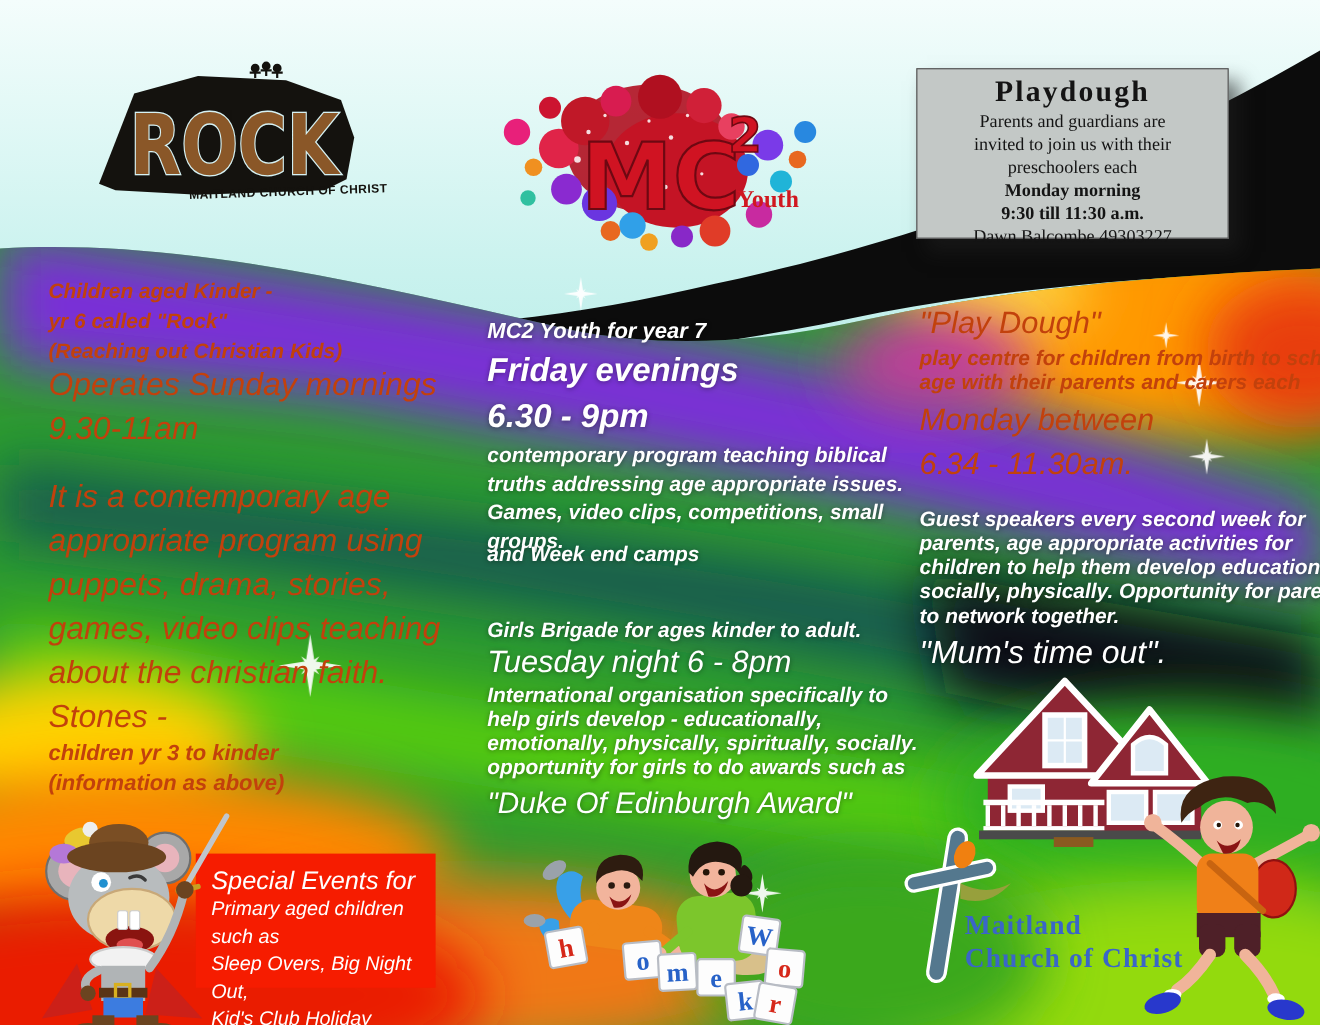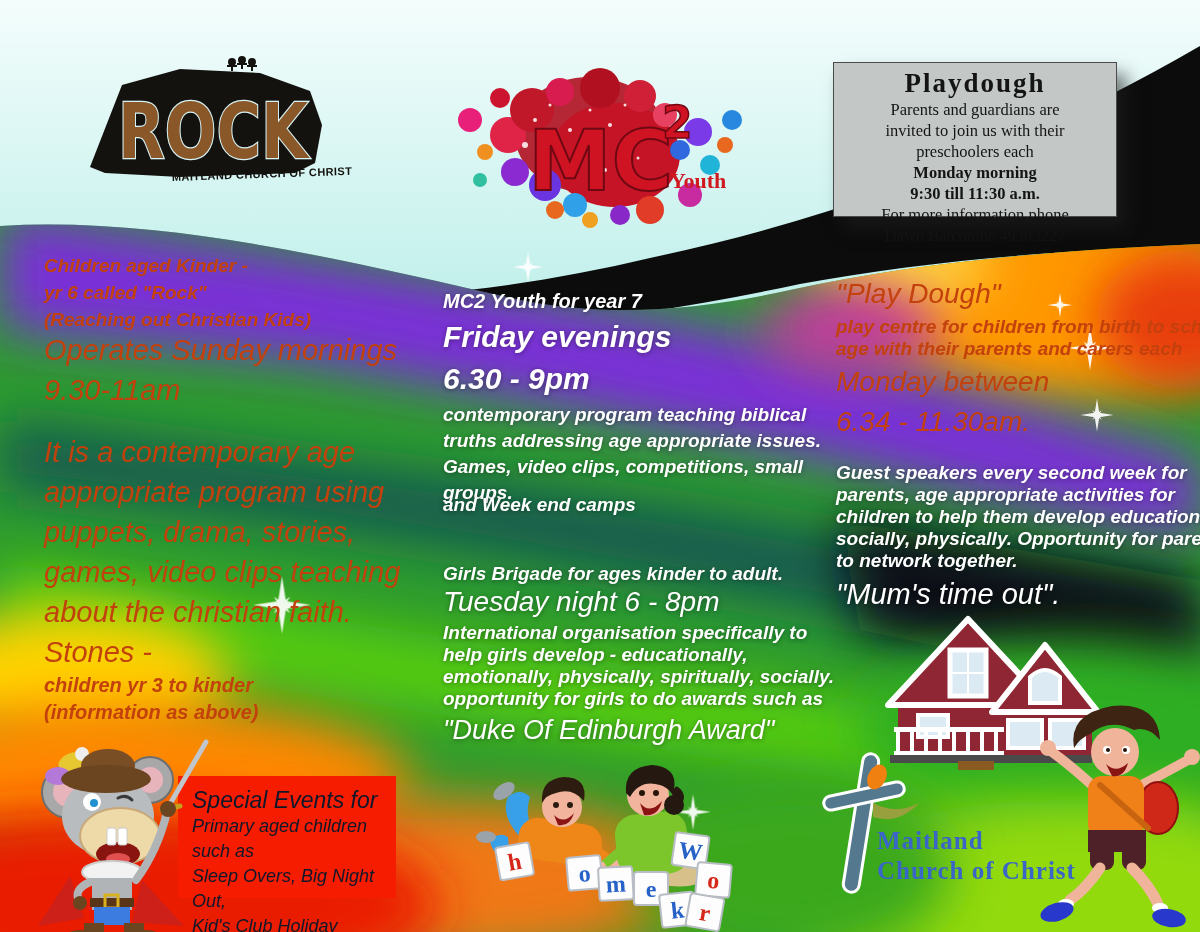--- a/index.html
+++ b/index.html
@@ -19,21 +19,21 @@
   .fs29{font-size:29px;line-height:40px;font-weight:400;}
   .fs30{font-size:30px;line-height:42px;font-weight:700;}
   .playdough-box{position:absolute;left:833px;top:62px;width:284px;height:155px;
      box-sizing:border-box;padding-top:5px;background:#c3c8c6;border:1px solid #4a4a4a;
      box-shadow:10px 12px 16px rgba(30,30,30,.6);text-align:center;
      font-family:"Liberation Serif",serif;color:#141414;}
   .pd-title{font-size:27px;line-height:31px;font-weight:700;letter-spacing:2px;}
   .pd-line{font-size:16.5px;line-height:21px;}
   .pd-bold{font-weight:700;}
   .special-box{position:absolute;left:178px;top:776px;width:218px;height:122px;
-     box-sizing:border-box;padding:10px 0 0 14px;background:#f61c00;color:#0f172a;
+     box-sizing:border-box;padding:10px 0 0 14px;background:#f61c00;color:#ffffff;
      font-style:italic;}
   .se-head{font-size:23px;line-height:28px;font-weight:400;}
   .se-line{font-size:18px;line-height:25px;font-weight:400;}
 </style>
 </head>
 <body>
 
 <div class="page">
 
   <svg class="bg" width="1200" height="932" viewBox="0 0 1200 932">
@@ -159,21 +159,20 @@
     <text x="230" y="128" font-size="22" font-weight="bold" fill="#d01820" font-family="Liberation Serif, serif">Youth</text>
   </svg>
 
   <div class="playdough-box">
     <div class="pd-title">Playdough</div>
     <div class="pd-line">Parents and guardians are</div>
     <div class="pd-line">invited to join us with their</div>
     <div class="pd-line">preschoolers each</div>
     <div class="pd-line pd-bold">Monday morning</div>
     <div class="pd-line pd-bold">9:30 till 11:30 a.m.</div>
-    <div class="pd-line">For more information phone</div>
     <div class="pd-line">Dawn Balcombe 49303227</div>
   </div>
 
   <div class="t black fs19" style="left:44px;top:252px">
     <div>Children aged Kinder -</div>
     <div>yr 6 called "Rock"</div>
     <div>(Reaching out Christian Kids)</div>
   </div>
   <div class="t black fs29" style="left:44px;top:330px">
     <div>Operates Sunday mornings</div>

